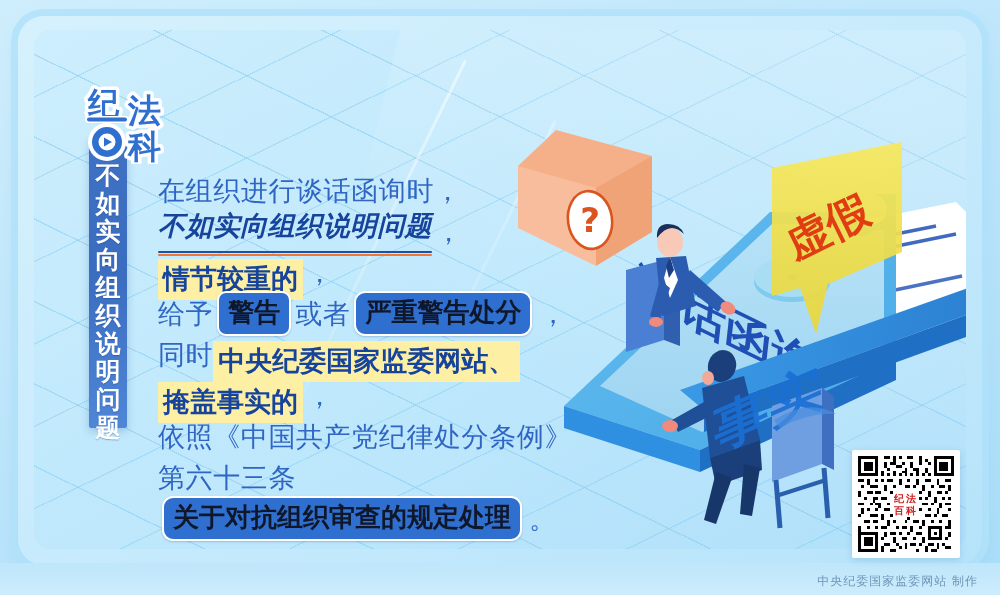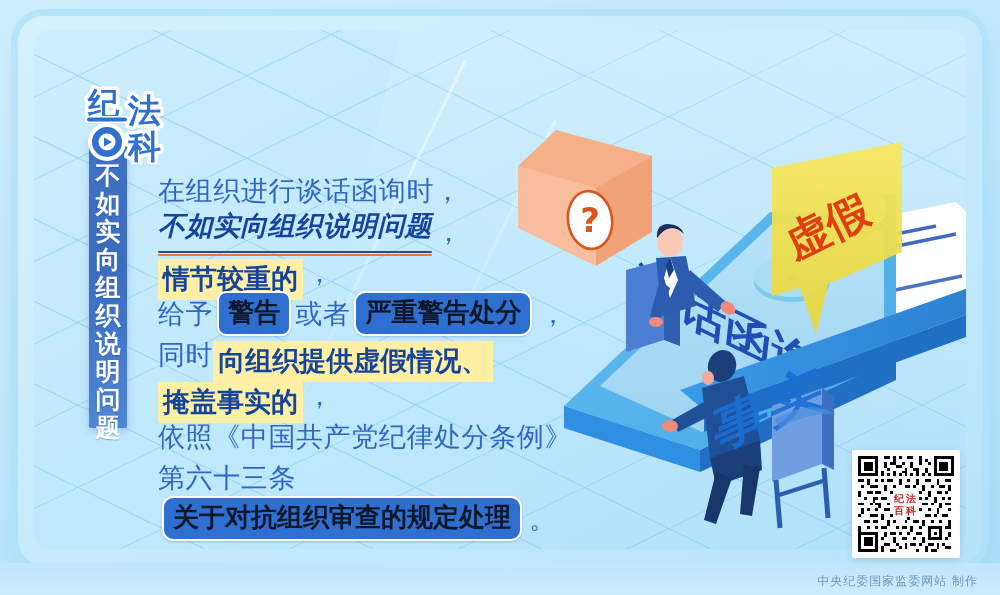--- a/index.html
+++ b/index.html
@@ -335,21 +335,21 @@
       <div class="line">
         <span class="t-plain">给予</span>
         <span class="pill">警告</span>
         <span class="t-plain">或者</span>
         <span class="pill wide">严重警告处分</span>
         <span class="t-comma">，</span>
       </div>
 
       <div class="line">
         <span class="t-plain">同时 </span>
-        <span class="hl-yellow">向组织提供虚假情况、</span>
+        <span class="hl-yellow">中央纪委国家监委网站、</span>
       </div>
 
       <div class="line">
         <span class="hl-yellow">掩盖事实的</span>
         <span class="t-comma">，</span>
       </div>
 
       <div class="line">
         <span class="t-plain">依照《中国共产党纪律处分条例》</span>
       </div>

